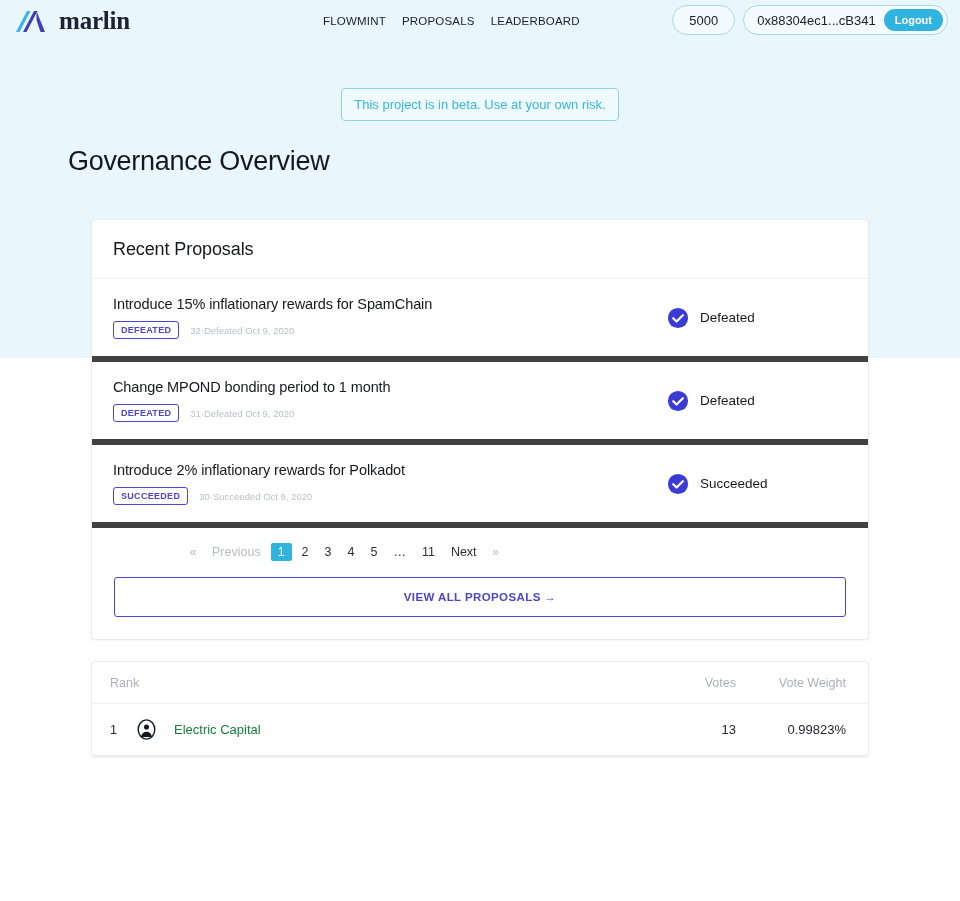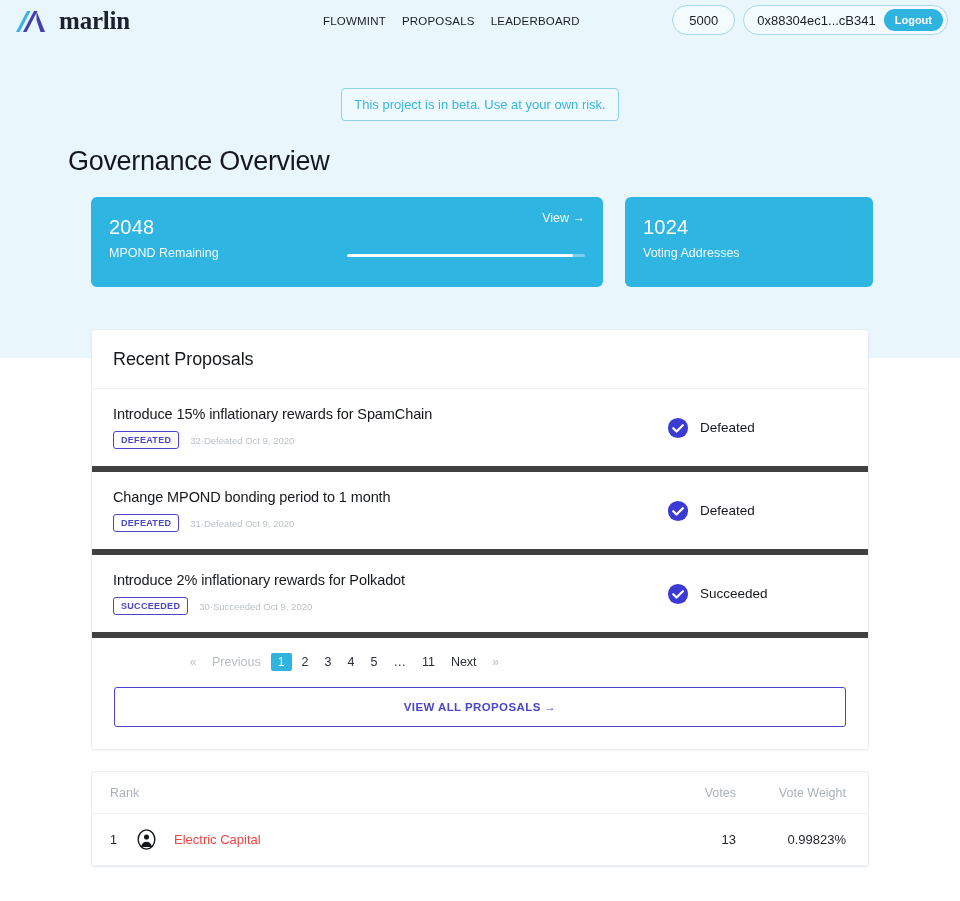--- a/index.html
+++ b/index.html
@@ -345,21 +345,21 @@
   .td-rank {
     width: 26px;
     font-size: 12.5px;
     color: #23262f;
   }
   .td-avatar { width: 28px; flex: none; }
   .avatar-icon { width: 21px; height: 21px; display: block; }
   .td-name {
     flex: 1;
     font-size: 13px;
-    color: #ef4444;
+    color: #15803d;
     padding-left: 10px;
   }
   .td-votes {
     width: 110px;
     text-align: right;
     font-size: 13px;
     color: #23262f;
   }
   .td-weight {
     width: 110px;
@@ -400,36 +400,20 @@
       </div>
     </div>
   </div>
 
   <div class="beta-wrap">
     <div class="beta-banner">This project is in beta. Use at your own risk.</div>
   </div>
 
   <h1 class="page-title">Governance Overview</h1>
 
-  <div class="cards">
-
-    <div class="card card-wide">
-      <div class="card-value">2048</div>
-      <div class="card-label">MPOND Remaining</div>
-      <div class="card-view">View →</div>
-      <div class="progress-track">
-        <div class="progress-fill" id="progress-fill" style="width: 95%;"></div>
-      </div>
-    </div>
-
-    <div class="card card-narrow">
-      <div class="card-value">1024</div>
-      <div class="card-label">Voting Addresses</div>
-    </div>
-  </div>
 
   <div class="panel panel-proposals">
 
     <div class="panel-head">
       <div class="panel-title">Recent Proposals</div>
     </div>
 
     <div class="proposal-row">
       <div class="proposal-main">
         <div class="proposal-title">Introduce 15% inflationary rewards for SpamChain</div>

